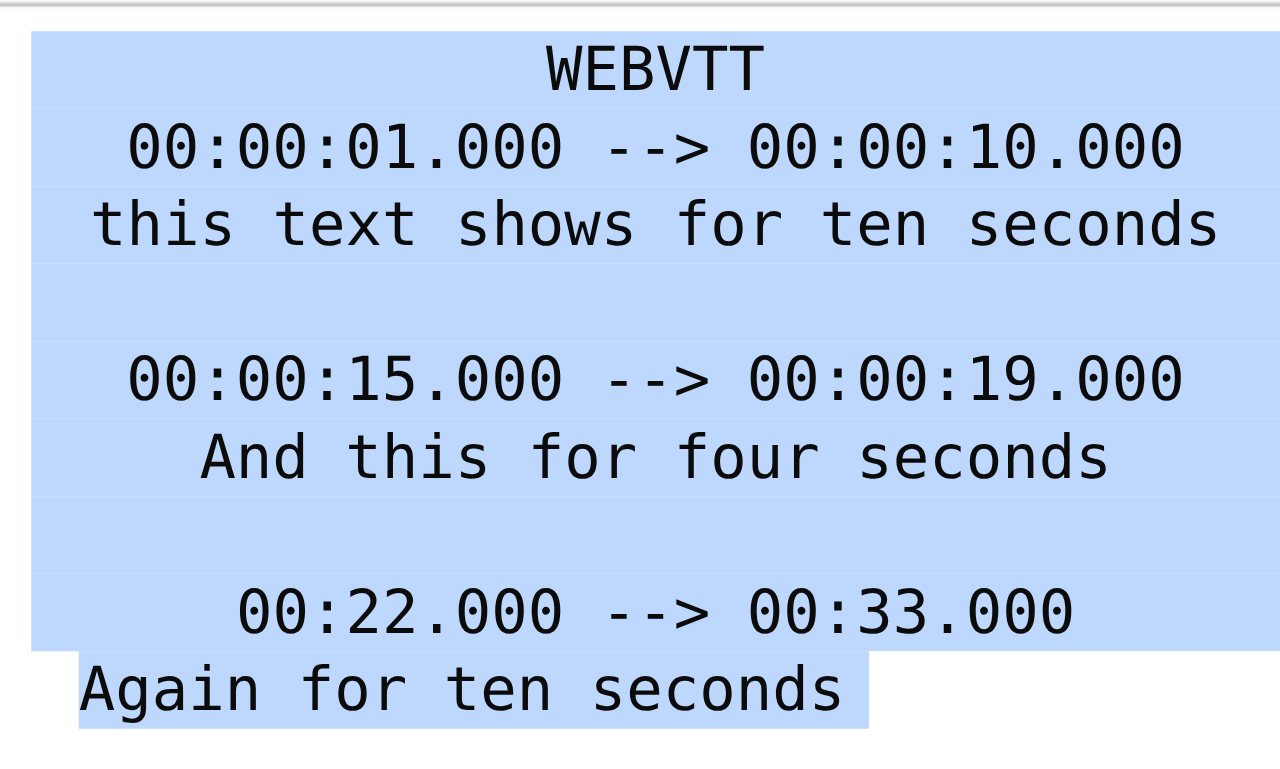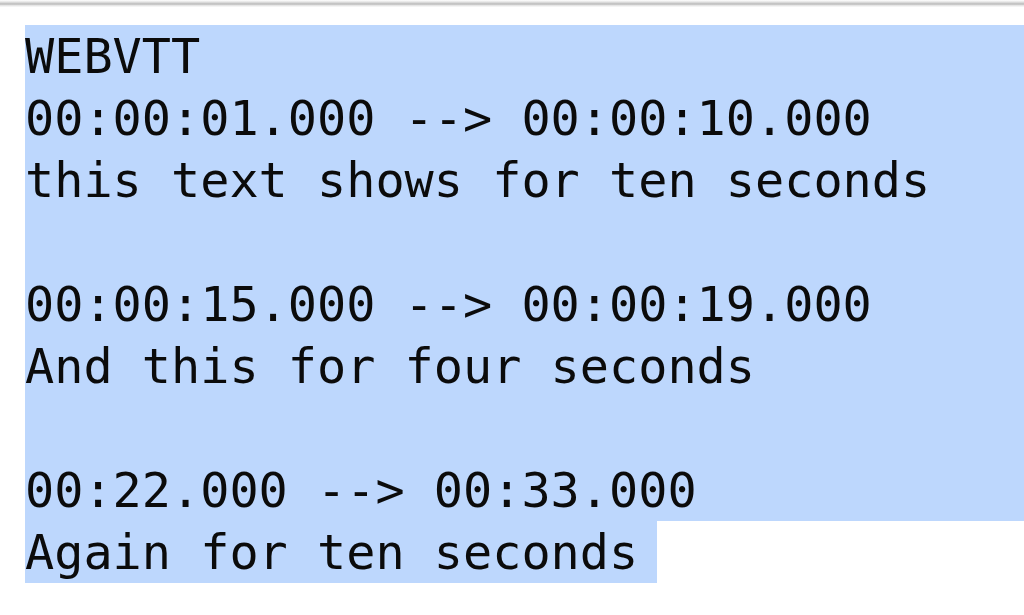--- a/index.html
+++ b/index.html
@@ -57,26 +57,28 @@
 
   .vtt-line {
     height: 62px;
     position: relative;
     color: #0b0b0b;
   }
 
   
   .vtt-line.sel-full {
     background: #bdd7fd;
+    text-align: center;
   }
   
   .vtt-line.sel-partial {
     background: linear-gradient(to right,
         #bdd7fd 0px, #bdd7fd 632px,
         #ffffff 632px, #ffffff 100%);
+    margin-left: 38px;
   }
 
   .vtt-text {
     position: relative;
     display: inline-block;
     vertical-align: top;
   }
 </style>
 </head>
 <body>

